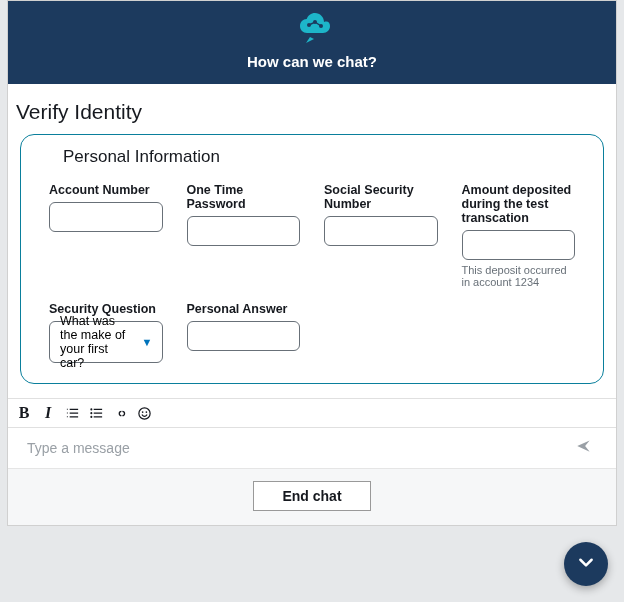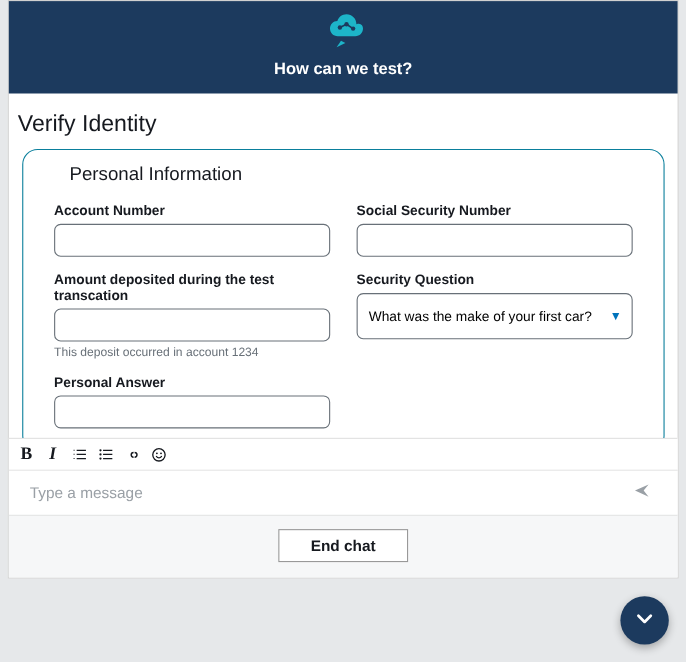--- a/index.html
+++ b/index.html
@@ -57,21 +57,21 @@
   }
   .panel-title {
     font-size: 17px;
     font-weight: 400;
     color: #16191f;
     margin-bottom: 16px;
     margin-left: 24px;
   }
   .grid {
     display: grid;
-    grid-template-columns: 1fr 1fr;
+    grid-template-columns: 1fr 1fr 1fr 1fr;
     column-gap: 24px;
     row-gap: 14px;
     padding: 0 10px;
   }
   .field-label {
     font-size: 12.5px;
     font-weight: 700;
     color: #16191f;
     margin-bottom: 5px;
     display: block;
@@ -194,36 +194,40 @@
     <span class="cloud-icon">
       <svg width="48" height="36" viewBox="0 0 48 36">
         <path d="M36 13c0-5-4-9-9-9-4 0-7 2.5-8.3 6C15 10 12 13 12 17c0 4 3 7 7 7h16c4 0 7-3 7-7 0-3-2-5.5-6-4z" fill="#1db5c9"></path>
         <path d="M22 28 l-4 6 l8 -4 z" fill="#1db5c9"></path>
         <circle cx="21" cy="16" r="2" fill="#1c3a5e"></circle>
         <circle cx="27" cy="13" r="2" fill="#1c3a5e"></circle>
         <circle cx="33" cy="17" r="2" fill="#1c3a5e"></circle>
         <path d="M21 16 L27 13 L33 17" stroke="#1c3a5e" stroke-width="1.5" fill="none"></path>
       </svg>
     </span>
-    <div class="header-title">How can we test?</div>
+    <div class="header-title">How can we chat?</div>
   </div>
 
   <div class="body-scroll">
     <div class="page-title">Verify Identity</div>
 
     <div class="panel">
       <div class="panel-title">Personal Information</div>
 
       <div class="grid">
 
         <div>
           <label class="field-label">Account Number</label>
           <input class="text-input" type="text" value="" style="">
         </div>
 
+        <div>
+          <label class="field-label">One Time Password</label>
+          <input class="text-input" type="text" value="" style="">
+        </div>
 
         <div>
           <label class="field-label">Social Security Number</label>
           <input class="text-input" type="text" value="" style="">
         </div>
 
         <div>
           <label class="field-label">Amount deposited during the test transcation</label>
           <input class="text-input" type="text" value="" style="">
           <div class="helper">This deposit occurred in account 1234</div>

